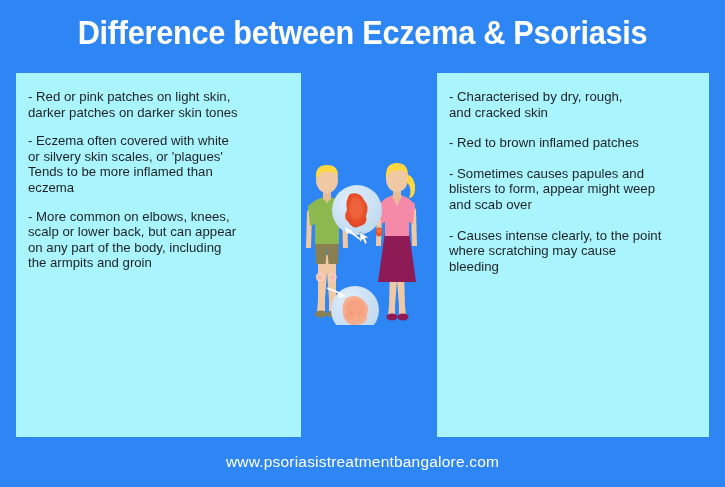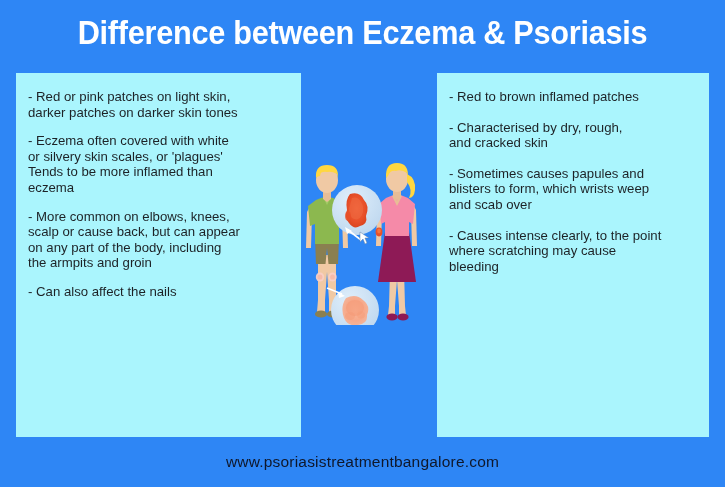--- a/index.html
+++ b/index.html
@@ -78,53 +78,52 @@
     display: block;
   }
 
   
   #footer-url {
     position: absolute;
     left: 0;
     top: 453px;
     width: 725px;
     text-align: center;
-    color: #0f172a;
+    color: #ffffff;
     font-family: "Liberation Sans", sans-serif;
     font-size: 15.5px;
     letter-spacing: 0.2px;
   }
 </style>
 </head>
 <body>
 
 <div id="infographic">
 
   <div id="title">Difference between Eczema &amp; Psoriasis</div>
 
   <div class="panel" id="panel-eczema-left">
     <p class="bullet">- Red or pink patches on light skin,
 darker patches on darker skin tones</p>
     <p class="bullet">- Eczema often covered with white
 or silvery skin scales, or 'plagues'
 Tends to be more inflamed than
 eczema</p>
     <p class="bullet">- More common on elbows, knees,
-scalp or cause back, but can appear
+scalp or lower back, but can appear
 on any part of the body, including
 the armpits and groin</p>
-    <p class="bullet">- Can also affect the nails</p>
   </div>
 
   <div class="panel" id="panel-psoriasis-right">
-    <p class="bullet">- Red to brown inflamed patches</p>
     <p class="bullet">- Characterised by dry, rough,
 and cracked skin</p>
+    <p class="bullet">- Red to brown inflamed patches</p>
     <p class="bullet">- Sometimes causes papules and
-blisters to form, which wrists weep
+blisters to form, appear might weep
 and scab over</p>
     <p class="bullet">- Causes intense clearly, to the point
 where scratching may cause
 bleeding</p>
   </div>
 
   <div id="illustration">
     <svg width="140" height="165" viewBox="0 0 140 165" xmlns="http://www.w3.org/2000/svg">
       <defs>
         <radialGradient id="gradSevere" cx="50%" cy="45%" r="58%">

